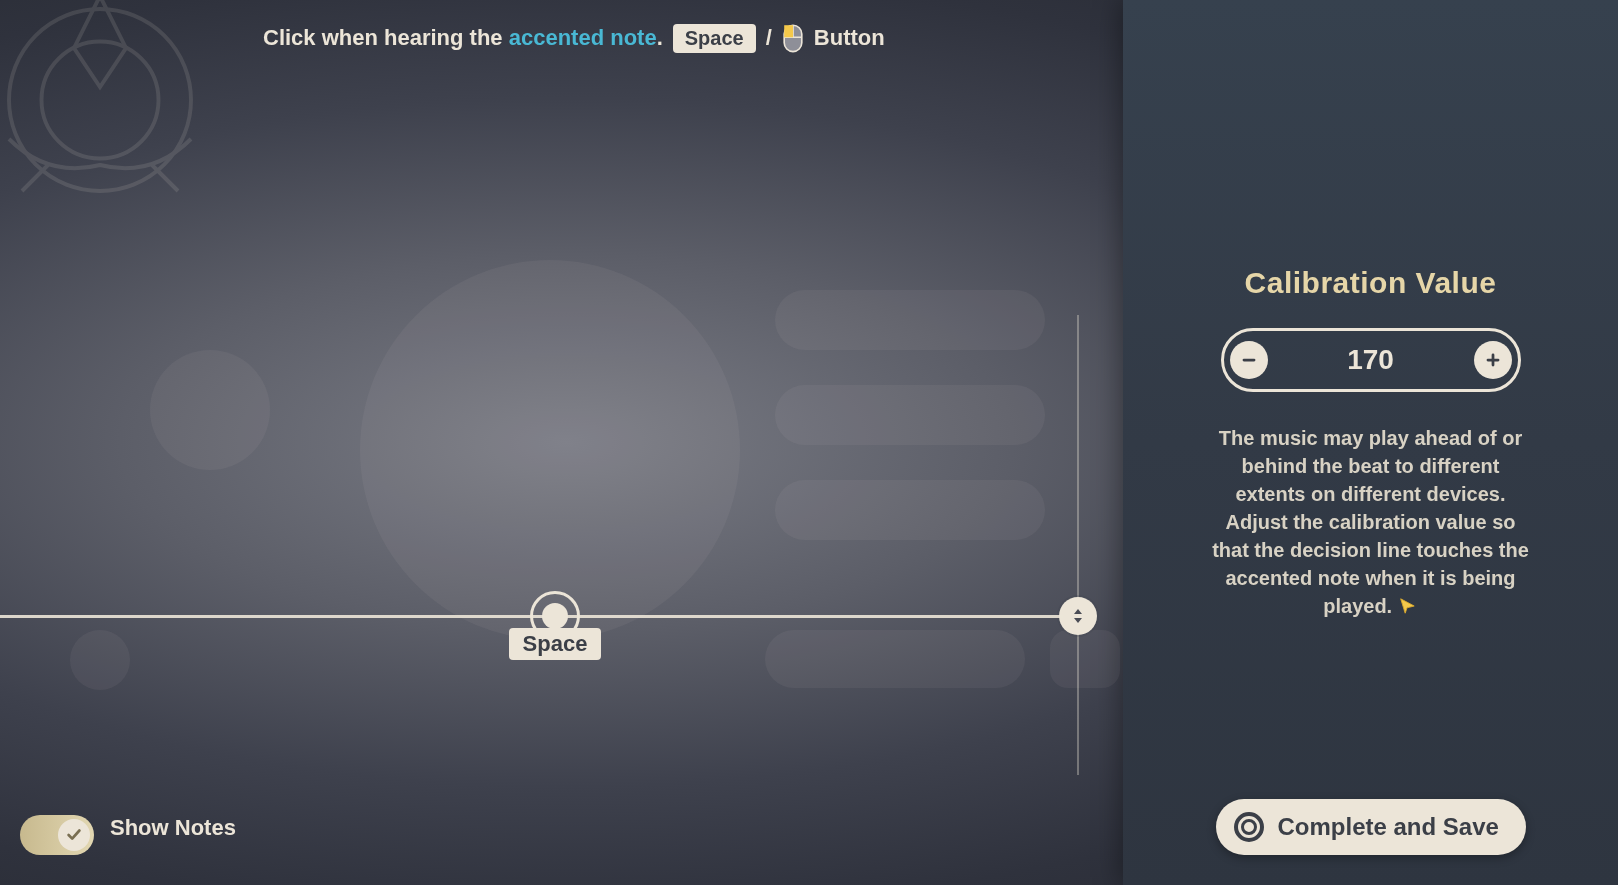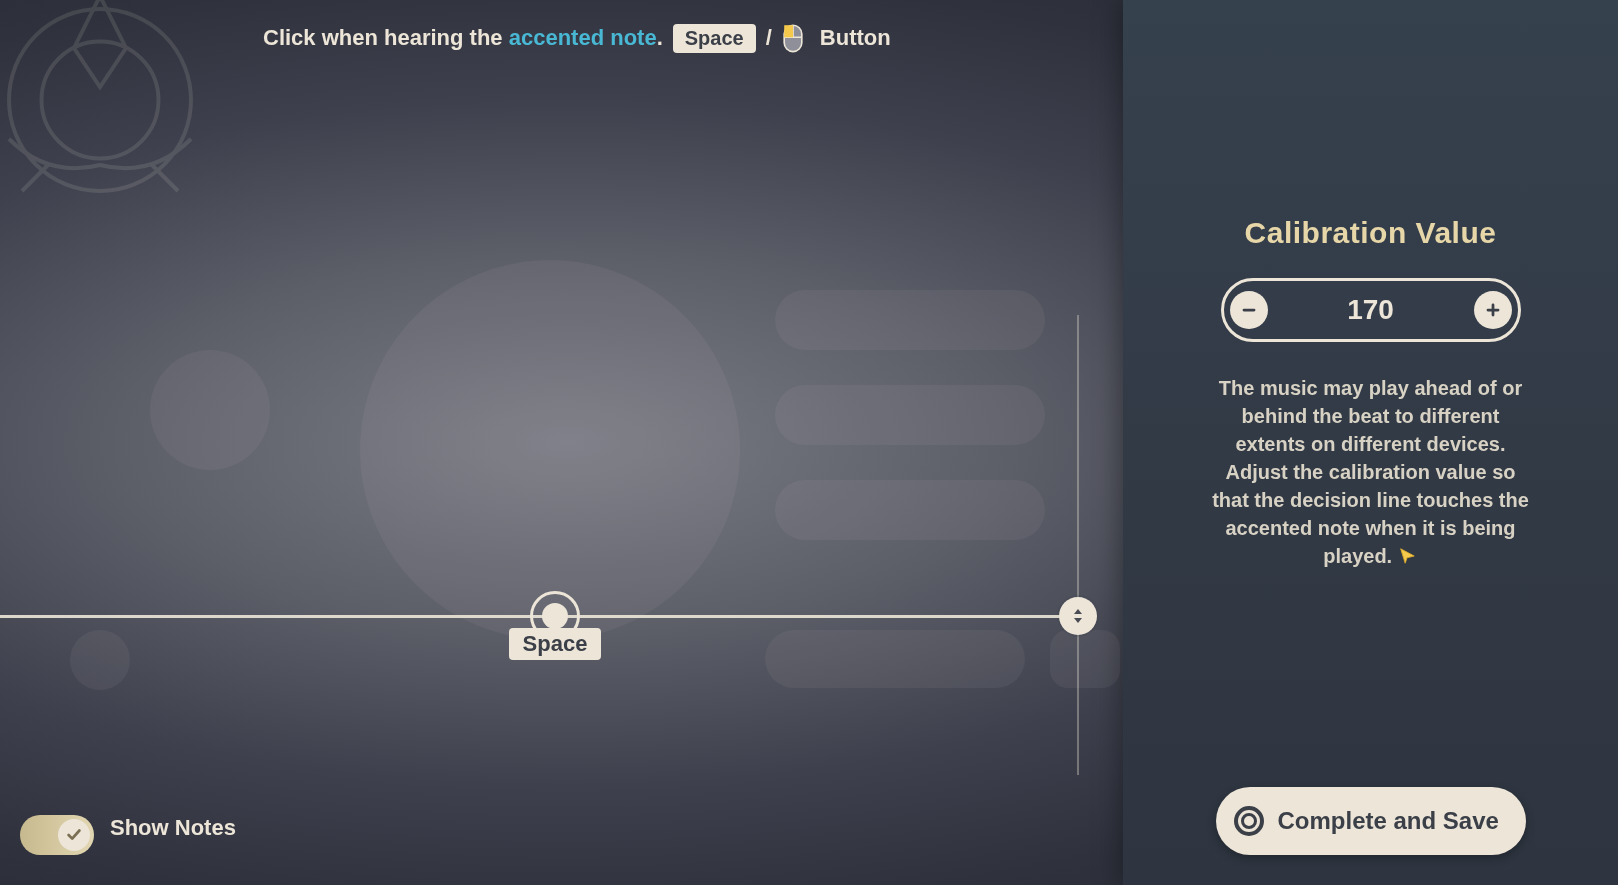--- a/index.html
+++ b/index.html
@@ -24,38 +24,38 @@
     font-size: 22px; font-weight: 600;
   }
   .instruction { margin-left: 235px; display: flex; align-items: center; gap: 10px; }
   .accented { color: #49b8d4; }
   .kbd {
     background: #ece5d8; color: #3b3f47; border-radius: 4px;
     padding: 3px 12px; font-size: 20px; font-weight: 700;
   }
   .slash { color: #ece5d8; font-weight: 700; }
   .mouse-icon { width: 22px; height: 30px; display: inline-block; }
-  .btn-label { margin-left: 6px; }
+  .btn-label { }
 
   .top-right { margin-left: auto; display: flex; align-items: center; gap: 16px; }
   .help-icon, .back-icon {
     width: 36px; height: 36px; border-radius: 50%;
     background: #8e8f98; display: flex; align-items: center; justify-content: center;
     color: #2c2e36; cursor: pointer;
   }
   .help-icon { background: #ece5d866; color:#ece5d8; }
   .back-icon { background: linear-gradient(145deg,#b8b9c1,#8a8c96); box-shadow: inset 0 0 0 2px #6a6c75, 0 0 0 2px #3e404a; }
   .gameplay-details { font-size: 24px; font-weight: 700; color: #ece5d8; cursor: pointer; }
 
   
   .side-panel {
     position: absolute; right: 0; top: 0; bottom: 0; width: 495px;
     background: linear-gradient(180deg, #36414e 0%, #323a46 50%, #2e3540 100%);
     box-shadow: -4px 0 24px rgba(0,0,0,.35);
-    padding: 36px 36px 30px;
+    padding: 86px 36px 30px;
     display: flex; flex-direction: column; align-items: center;
   }
   .cal-title {
     margin-top: 180px; font-size: 30px; font-weight: 700;
     color: #e6d6a8; letter-spacing: .5px;
   }
   .stepper {
     margin-top: 28px; width: 300px; height: 64px;
     border: 3px solid #ece5d8; border-radius: 999px;
     display: flex; align-items: center; justify-content: space-between;
@@ -71,21 +71,21 @@
 
   .cal-desc {
     margin-top: 32px; color: #d8d2c4; font-size: 20px; font-weight: 600;
     text-align: center; line-height: 1.4; max-width: 330px;
   }
   .cursor-star {
     display: inline-block; width: 18px; height: 18px; vertical-align: -2px; margin-right: 2px;
   }
 
   .complete-btn {
-    margin-top: auto; width: 310px; height: 68px;
+    margin-top: auto; width: 310px; height: 56px;
     background: #ece5d8; border-radius: 999px;
     display: flex; align-items: center; gap: 14px;
     padding: 0 18px; cursor: pointer;
     box-shadow: 0 3px 10px rgba(0,0,0,.3);
   }
   .ring-icon {
     width: 30px; height: 30px; border: 4px solid #3b3f47; border-radius: 50%;
     position: relative;
   }
   .ring-icon::after {

